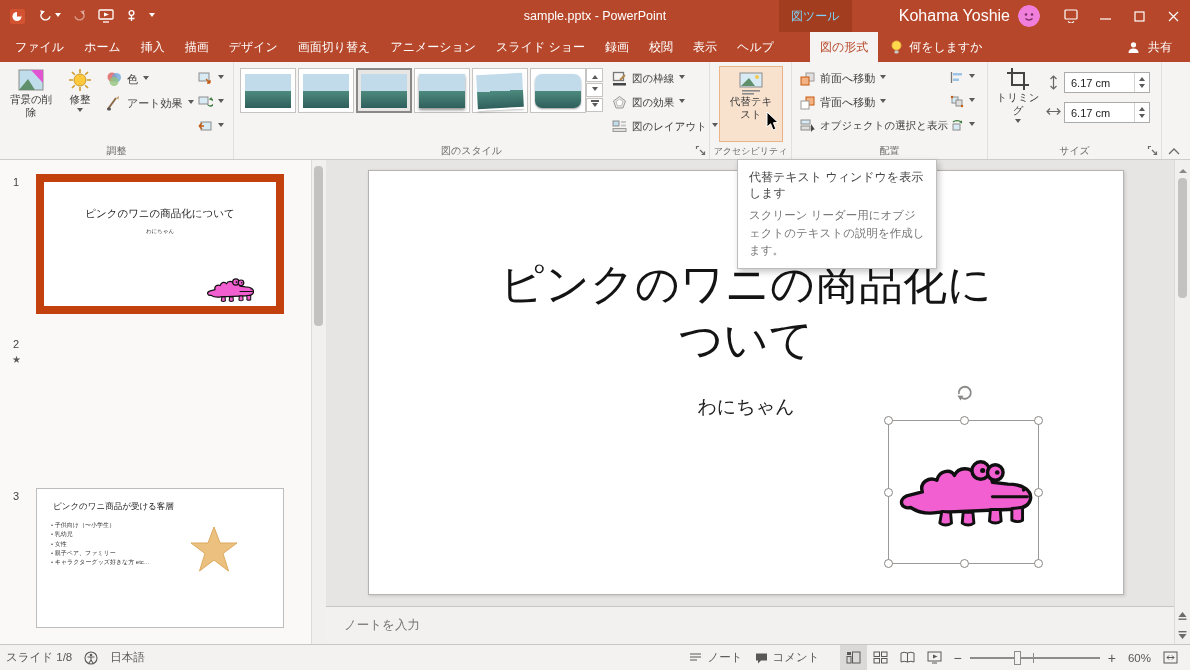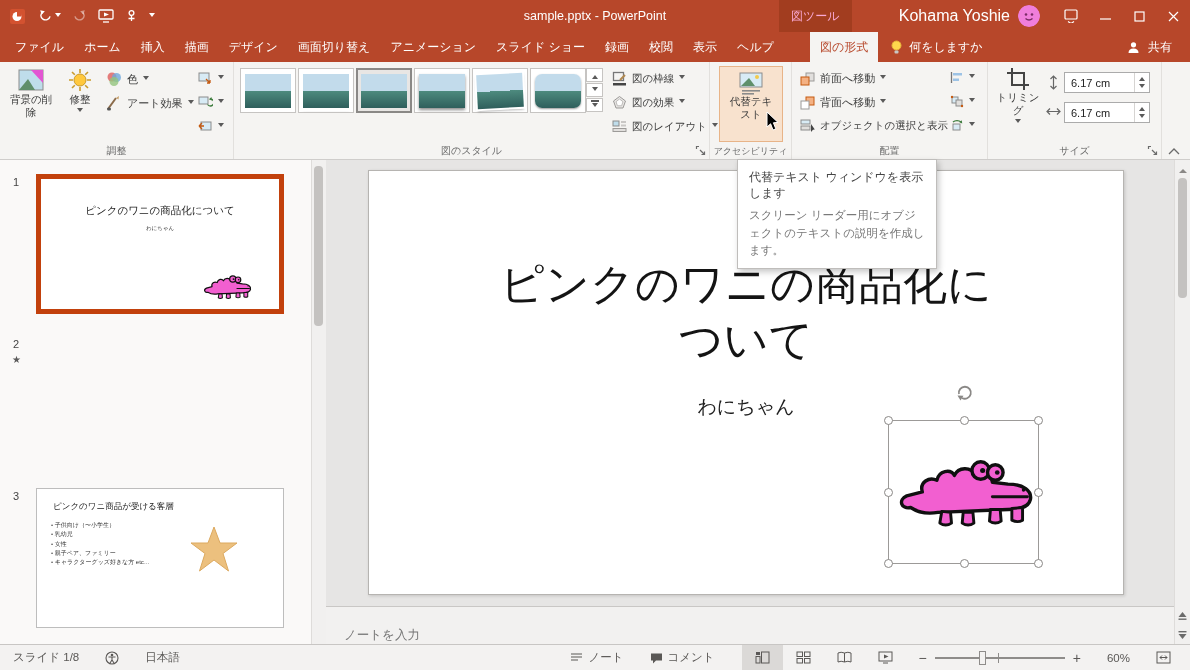--- a/index.html
+++ b/index.html
@@ -6,21 +6,21 @@
   html,body{width:1190px;height:670px;overflow:hidden}
   body{font-family:"Liberation Sans","DejaVu Sans",sans-serif;background:#fff}
   #app{position:relative;width:1190px;height:670px;background:#E6E5E4}
   .abs{position:absolute}
   svg{display:block}
 
   
   .titlebar{position:absolute;left:0;top:0;width:1190px;height:32px;background:#B7472A;display:flex;align-items:center;color:#fff}
   .qat{display:flex;align-items:center;gap:11px;padding-left:10px;height:100%}
   .wintitle{position:absolute;left:0;right:0;text-align:center;font-size:12.5px;color:#fff;pointer-events:none}
-  .ctxchip{position:absolute;left:779px;top:0;height:32px;background:#A23D1F;display:flex;align-items:center;padding:0 12px;font-size:12px;color:#f9a8d4}
+  .ctxchip{position:absolute;left:779px;top:0;height:32px;background:#A23D1F;display:flex;align-items:center;padding:0 12px;font-size:12px;color:#7dd3fc}
   .tbright{margin-left:auto;display:flex;align-items:center;height:100%}
   .uname{font-size:16px;margin-right:8px}
   .winbtn{width:34px;height:32px;display:flex;align-items:center;justify-content:center}
   .avatar{width:22px;height:22px;border-radius:50%;overflow:hidden;margin-right:14px}
 
   
   .tabrow{position:absolute;left:0;top:32px;width:1190px;height:30px;background:#B7472A;display:flex;align-items:center;padding-left:5px}
   .tab{height:30px;display:flex;align-items:center;padding:0 10px;color:#fff;font-size:12px;white-space:nowrap;cursor:default}
   .tab.active{background:#F5F4F2;color:#B7472A}
   .tab.fmt{margin-left:26px}
@@ -52,49 +52,49 @@
   .launch{position:absolute;right:3px;bottom:3px}
 
   
   .tooltip{position:absolute;left:737px;top:159px;width:200px;background:#fff;border:1px solid #BFBDBB;box-shadow:2px 3px 6px rgba(0,0,0,.22);padding:9px 11px;z-index:60}
   .tooltip .tt1{font-size:12px;color:#454545;font-weight:normal;line-height:1.35;margin-bottom:6px}
   .tooltip .tt2{font-size:11.5px;color:#767676;line-height:1.5}
 
   
   .panel{position:absolute;left:0;top:160px;width:326px;height:484px;background:#FAF9F8;overflow:hidden}
   .thumb{position:absolute;left:36px;width:248px;height:140px;background:#fff;border:1px solid #BDBDBD;overflow:hidden}
-  .thumb.sel{border:5px solid #c2410c}
+  .thumb.sel{border:8px solid #c2410c}
   .num{position:absolute;left:13px;font-size:11px;color:#444}
   .astar{position:absolute;left:12px;font-size:10px;color:#5A5A5A}
   .t1title{margin-top:24px;text-align:center;font-size:10.5px;color:#1A1A1A;line-height:1.35;padding:0 30px}
   .t1sub{margin-top:8px;text-align:center;font-size:5.5px;color:#333}
   .t2title{margin-top:12px;padding-left:16px;font-size:8.5px;color:#1A1A1A}
   .tbul{padding-left:14px;margin-top:8px;font-size:6px;color:#333;line-height:1.55}
   .tbul div::before{content:"• ";color:#555}
 
   
   .mainbg{position:absolute;left:326px;top:160px;width:848px;height:446px;background:#E6E5E4}
   .slide{position:absolute;left:368px;top:170px;width:756px;height:425px;background:#fff;border:1px solid #B6B4B1;box-shadow:1px 1px 3px rgba(0,0,0,.15)}
   .stitle{position:absolute;left:426px;top:256px;width:640px;text-align:center;font-size:44px;color:#141414;line-height:1.28}
   .ssub{position:absolute;left:426px;top:394px;width:640px;text-align:center;font-size:19px;color:#1E1E1E}
   .selbox{position:absolute;left:888px;top:420px;width:151px;height:144px;border:1px solid #9C9A98}
   .h{position:absolute;width:9px;height:9px;border-radius:50%;background:#fff;border:1px solid #8A8886}
 
   
-  .notes{position:absolute;left:326px;top:606px;width:848px;height:38px;background:#F2F1F0;border-top:1px solid #C9C7C5;display:flex;align-items:flex-end;padding-left:18px;font-size:12.5px;color:#767676}
+  .notes{position:absolute;left:326px;top:606px;width:848px;height:38px;background:#F2F1F0;border-top:1px solid #C9C7C5;display:flex;align-items:center;padding-left:18px;font-size:12.5px;color:#767676}
 
   
   .vsb{position:absolute;background:#F1F0EF;border-left:1px solid #DEDCDA}
   .sbthumb{position:absolute;left:2px;width:9px;background:#C4C2C0;border-radius:4px}
   .sbarrow{width:0;height:0;border:4px solid transparent;margin:4px auto}
   .navbtn{position:absolute;left:1174px;width:16px;height:19px;background:#F1F0EF;border-left:1px solid #DEDCDA;display:flex;align-items:center;justify-content:center}
 
   
   .statusbar{position:absolute;left:0;top:644px;width:1190px;height:26px;background:#F3F2F1;border-top:1px solid #C8C6C4;display:flex;align-items:center;font-size:11.5px;color:#5A5856}
-  .sbitem{display:flex;align-items:center;gap:5px;padding:0 13px;height:100%}
+  .sbitem{display:flex;align-items:center;gap:5px;padding:0 6px;height:100%}
   .ztrack{width:130px;height:2px;background:#8E8C8A;position:relative;margin:0 6px}
   .zthumb{position:absolute;left:44px;top:-6px;width:7px;height:14px;background:#F3F2F1;border:1px solid #8E8C8A}
   .zmark{position:absolute;left:63px;top:-4px;width:1px;height:10px;background:#8E8C8A}
 </style>
 </head>
 <body>
 
 <svg width="0" height="0" style="position:absolute" aria-hidden="true">
 <defs>
   <symbol id="croc" viewBox="0 0 150 84">

